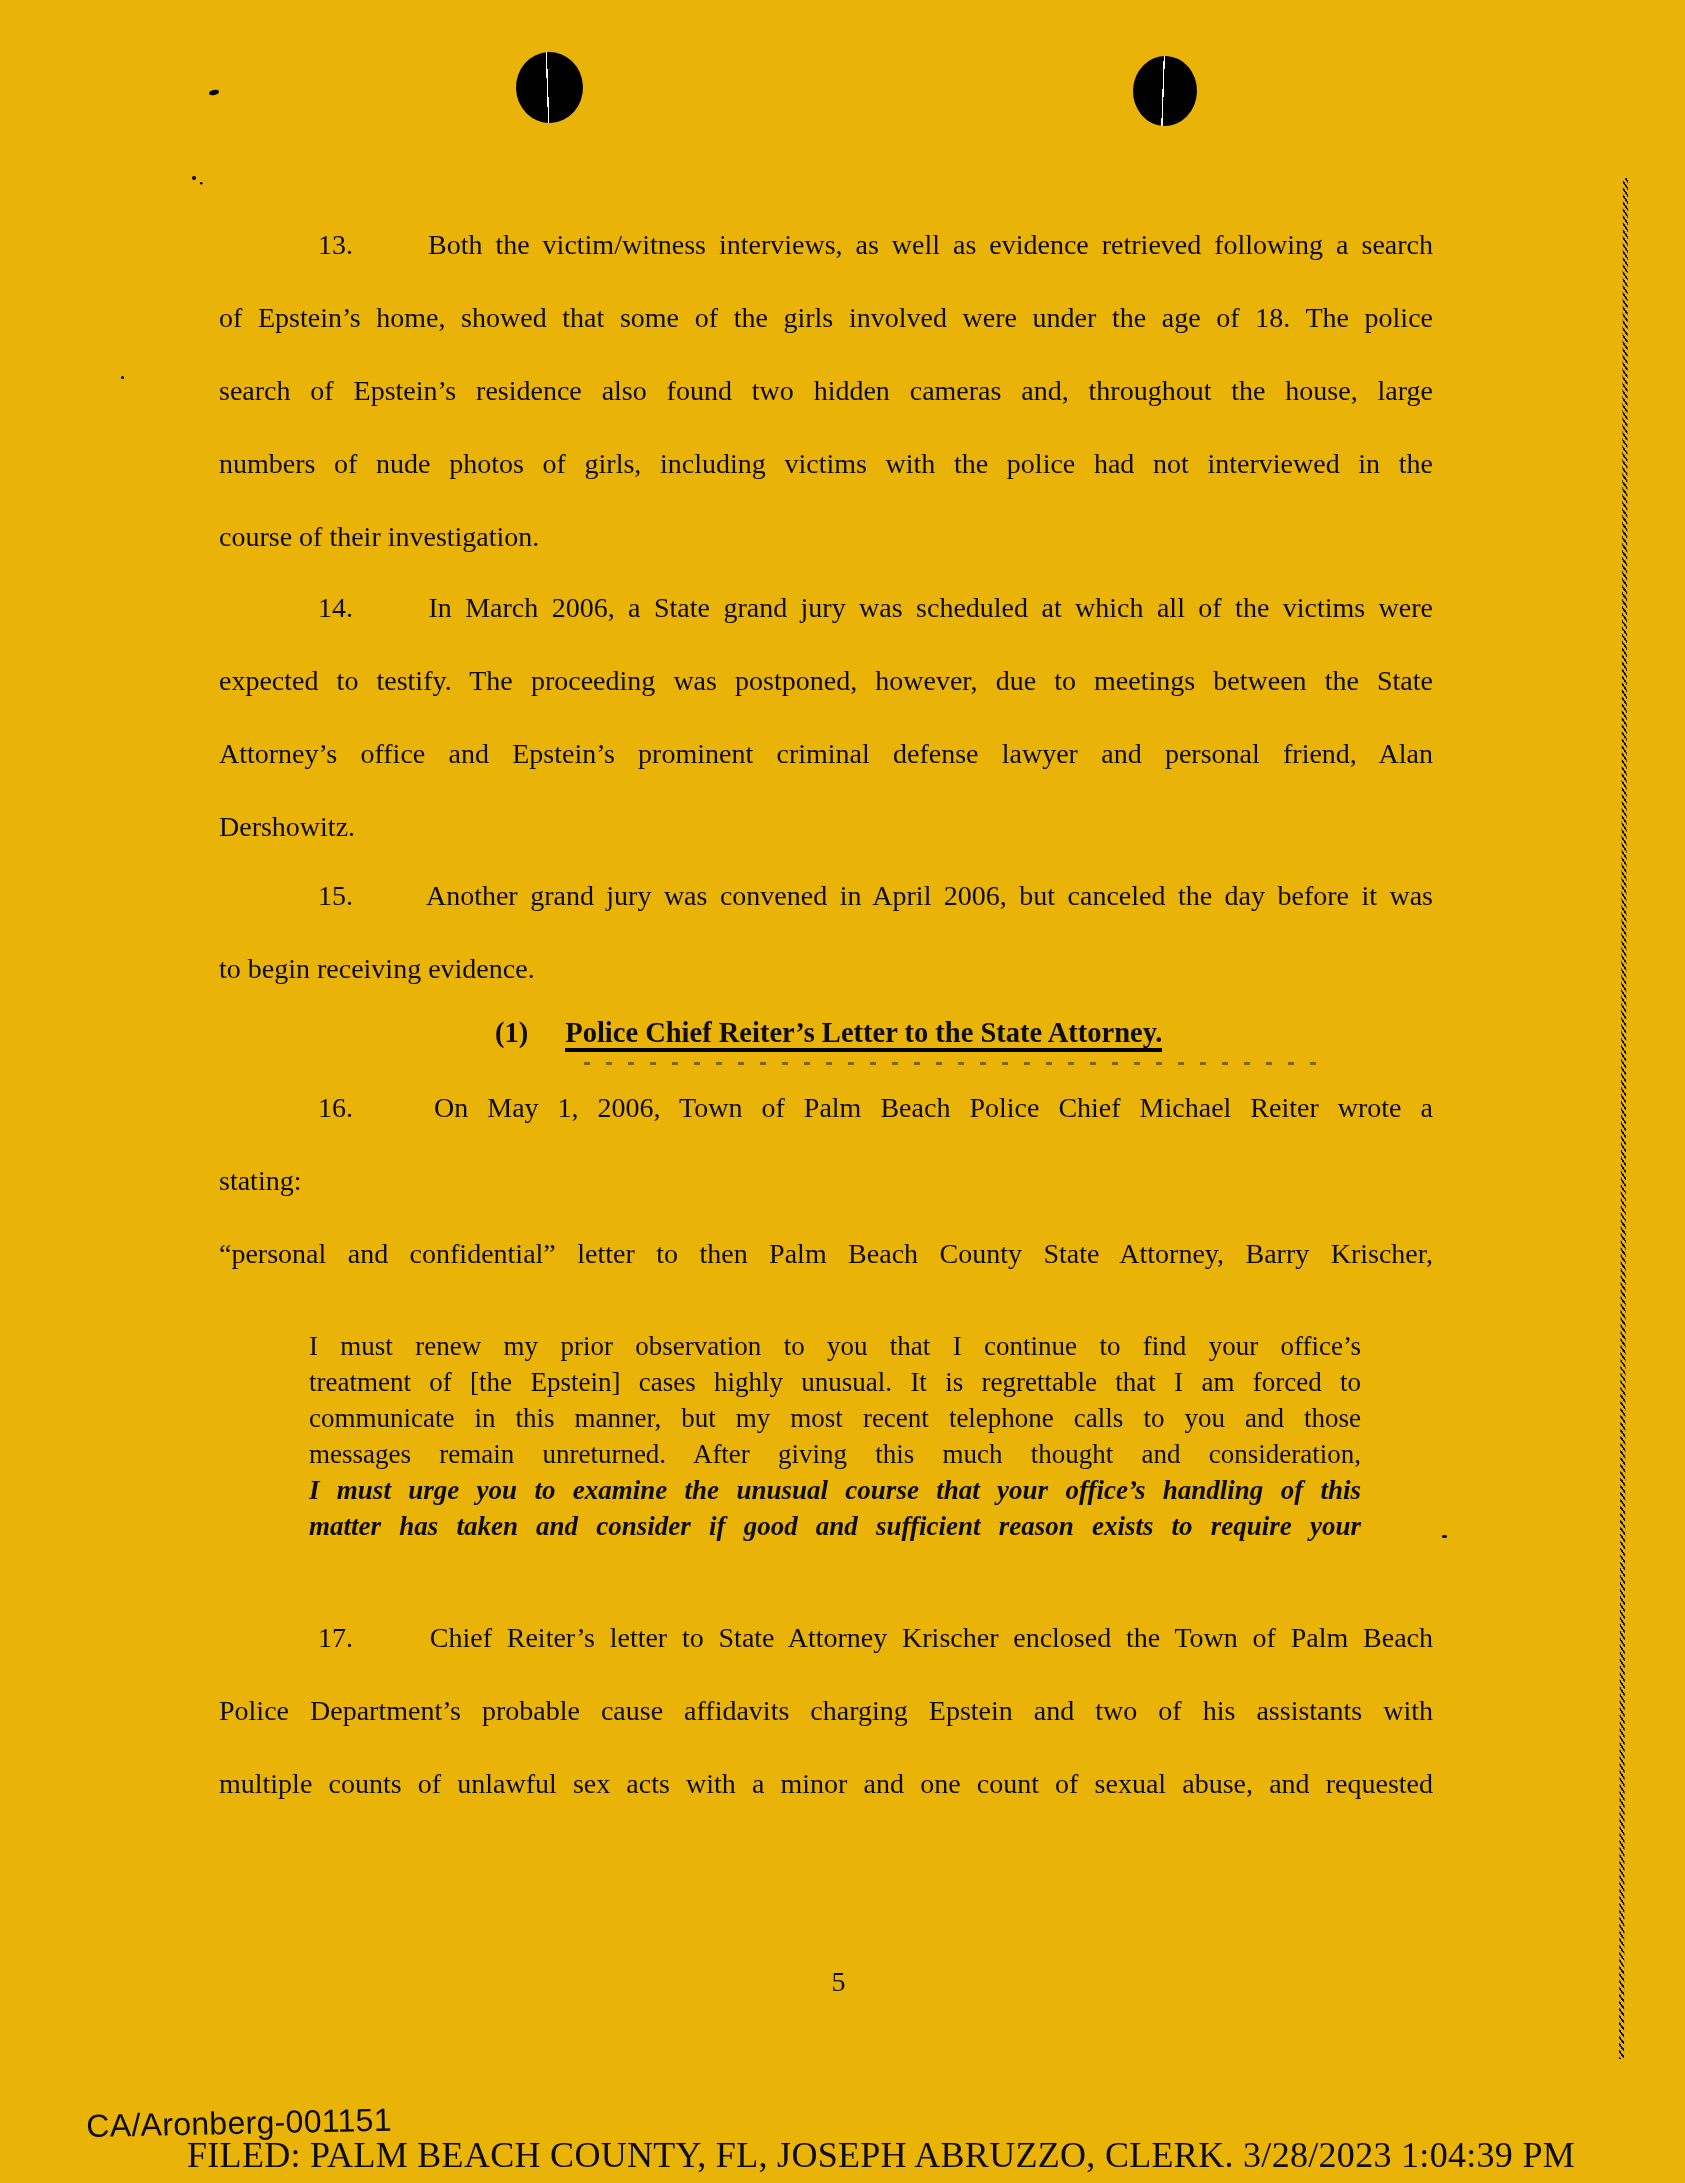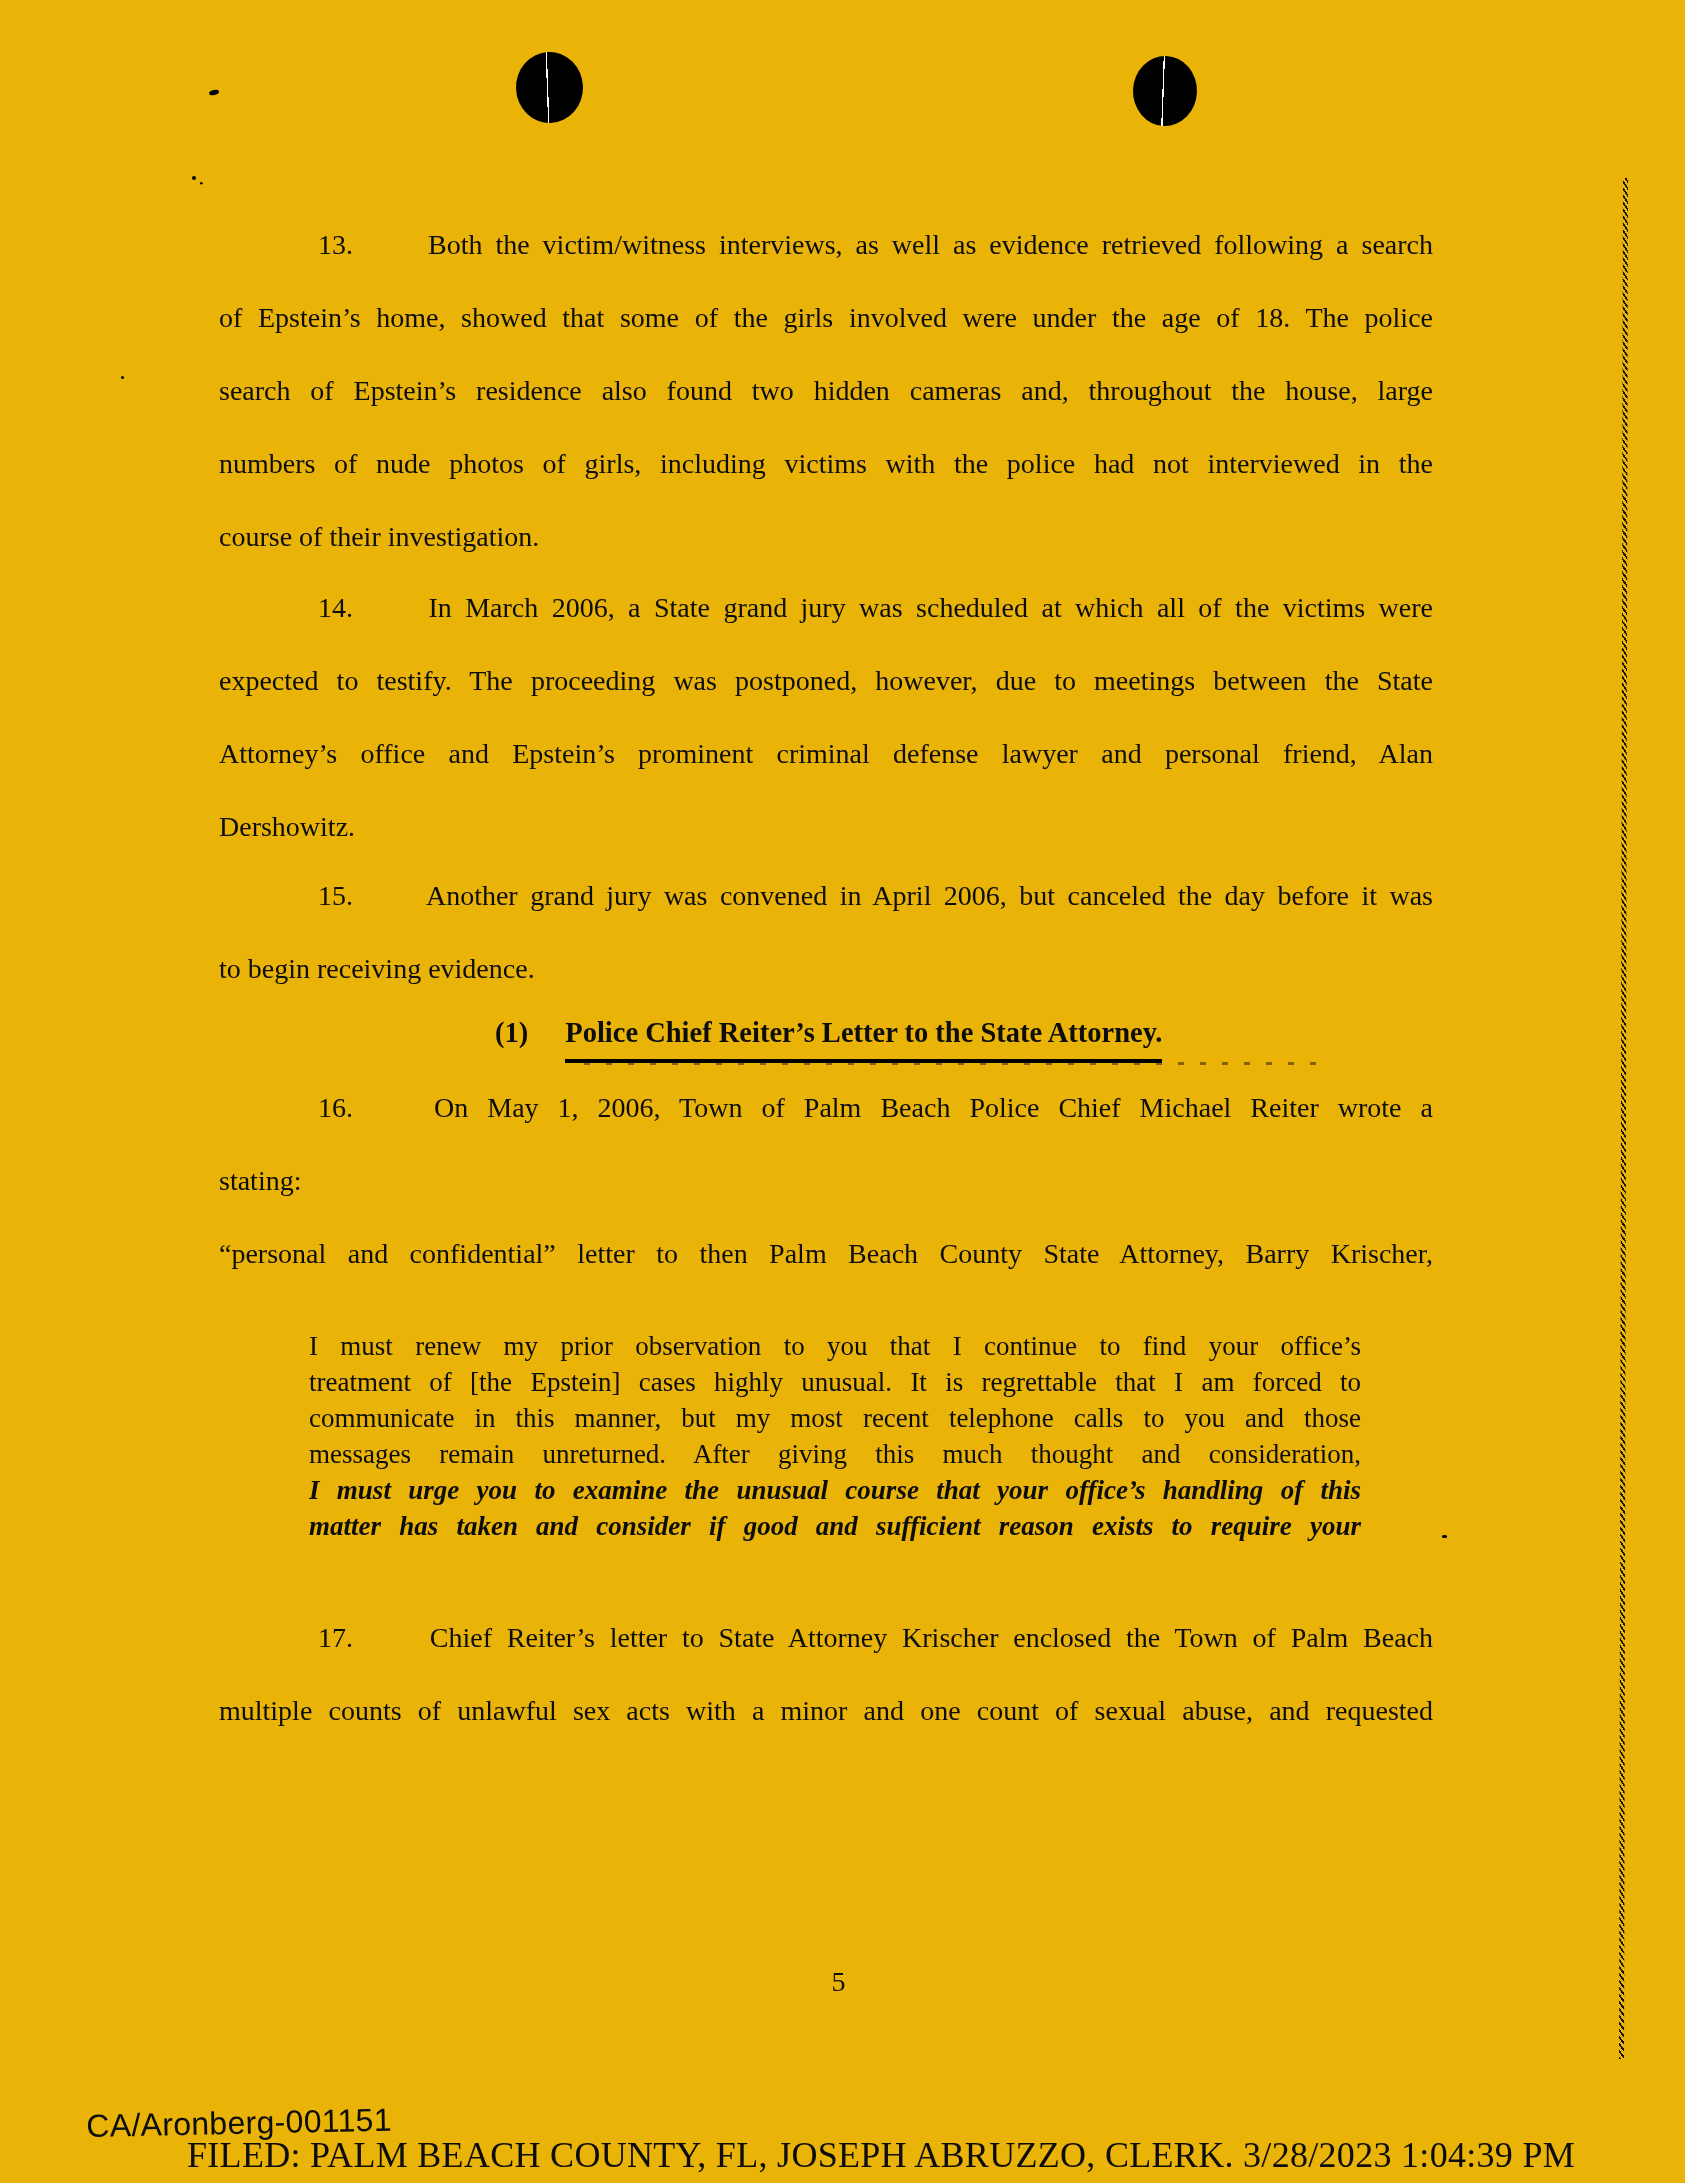--- a/index.html
+++ b/index.html
@@ -64,21 +64,21 @@
   .line.just::after { content: ""; display: inline-block; width: 100%; height: 0; }
 
   .pnum { display: inline-block; margin-left: 99px; min-width: 97px; }
   .bi { font-weight: bold; font-style: italic; }
 
   .heading {
     position: absolute; left: 495px; top: 1017px;
     font-size: 28.5px; font-weight: bold; white-space: nowrap;
   }
   .heading .idx { margin-right: 37px; }
-  .heading .ttl { border-bottom: 4.6px solid #000; padding-bottom: 11px; }
+  .heading .ttl { border-bottom: 4.6px solid #000; padding-bottom: 0; }
 
   .pageno {
     position: absolute; left: 219px; top: 1966px; width: 1239px;
     text-align: center; font-size: 28px;
   }
 
   .bates {
     position: absolute; left: 86px; top: 2108px;
     font-family: "Liberation Sans", "DejaVu Sans", sans-serif;
     font-size: 32px; transform: rotate(-1.2deg); transform-origin: left top;
@@ -134,20 +134,21 @@
   <div id="quote">
       <div class="line just"><span>I must renew my prior observation to you that I continue to find your office’s</span> </div>
       <div class="line just"><span>treatment of [the Epstein] cases highly unusual. It is regrettable that I am forced to</span> </div>
       <div class="line just"><span>communicate in this manner, but my most recent telephone calls to you and those</span> </div>
       <div class="line just"><span>messages remain unreturned. After giving this much thought and consideration,</span> </div>
       <div class="line just"><span class="bi">I must urge you to examine the unusual course that your office’s handling of this</span> </div>
       <div class="line just"><span class="bi">matter has taken and consider if good and sufficient reason exists to require your</span> </div>
     </div>
   <div class="para" id="p17">
       <div class="line just"><span class="pnum">17.</span> <span>Chief Reiter’s letter to State Attorney Krischer enclosed the Town of Palm Beach</span> </div>
+      <div class="line just"><span>Police Department’s probable cause affidavits charging Epstein and two of his assistants with</span> </div>
       <div class="line just"><span>multiple counts of unlawful sex acts with a minor and one count of sexual abuse, and requested</span> </div>
     </div>
 
   <div class="pageno">5</div>
   <div class="bates">CA/Aronberg-001151</div>
   <div class="filed">FILED: PALM BEACH COUNTY, FL, JOSEPH ABRUZZO, CLERK. 3/28/2023 1:04:39 PM</div>
 
 </div>
 
 

